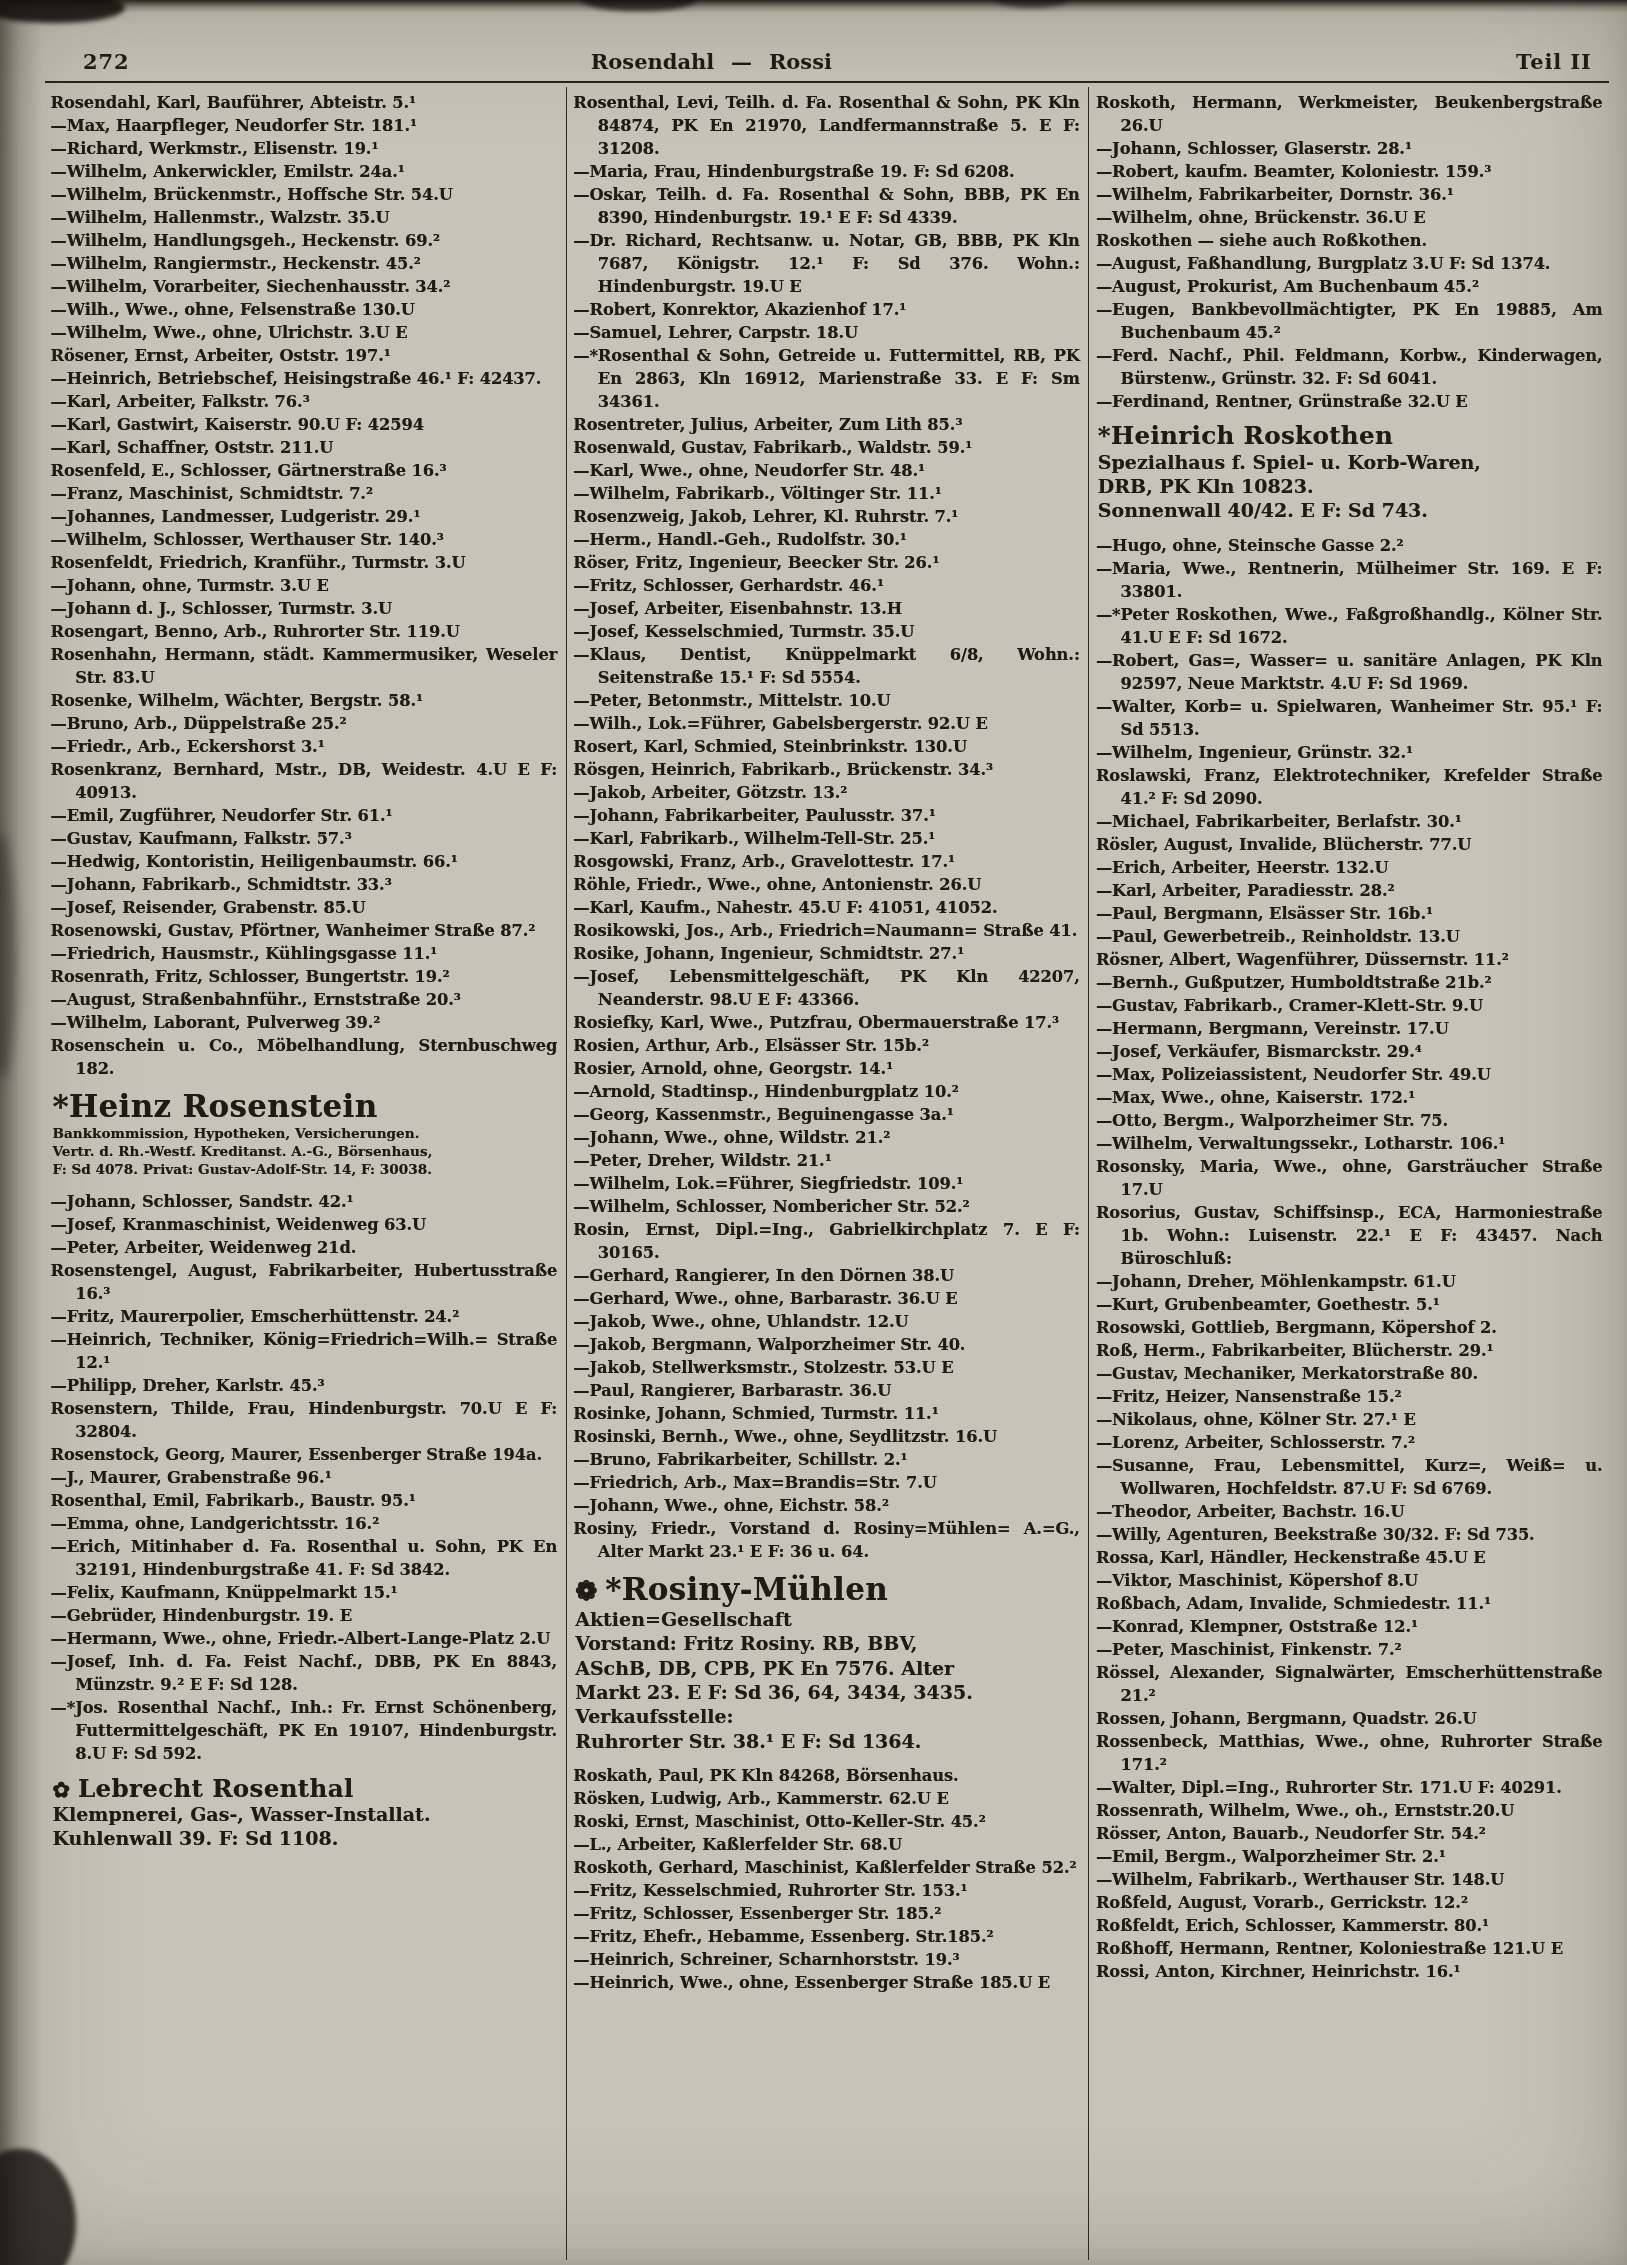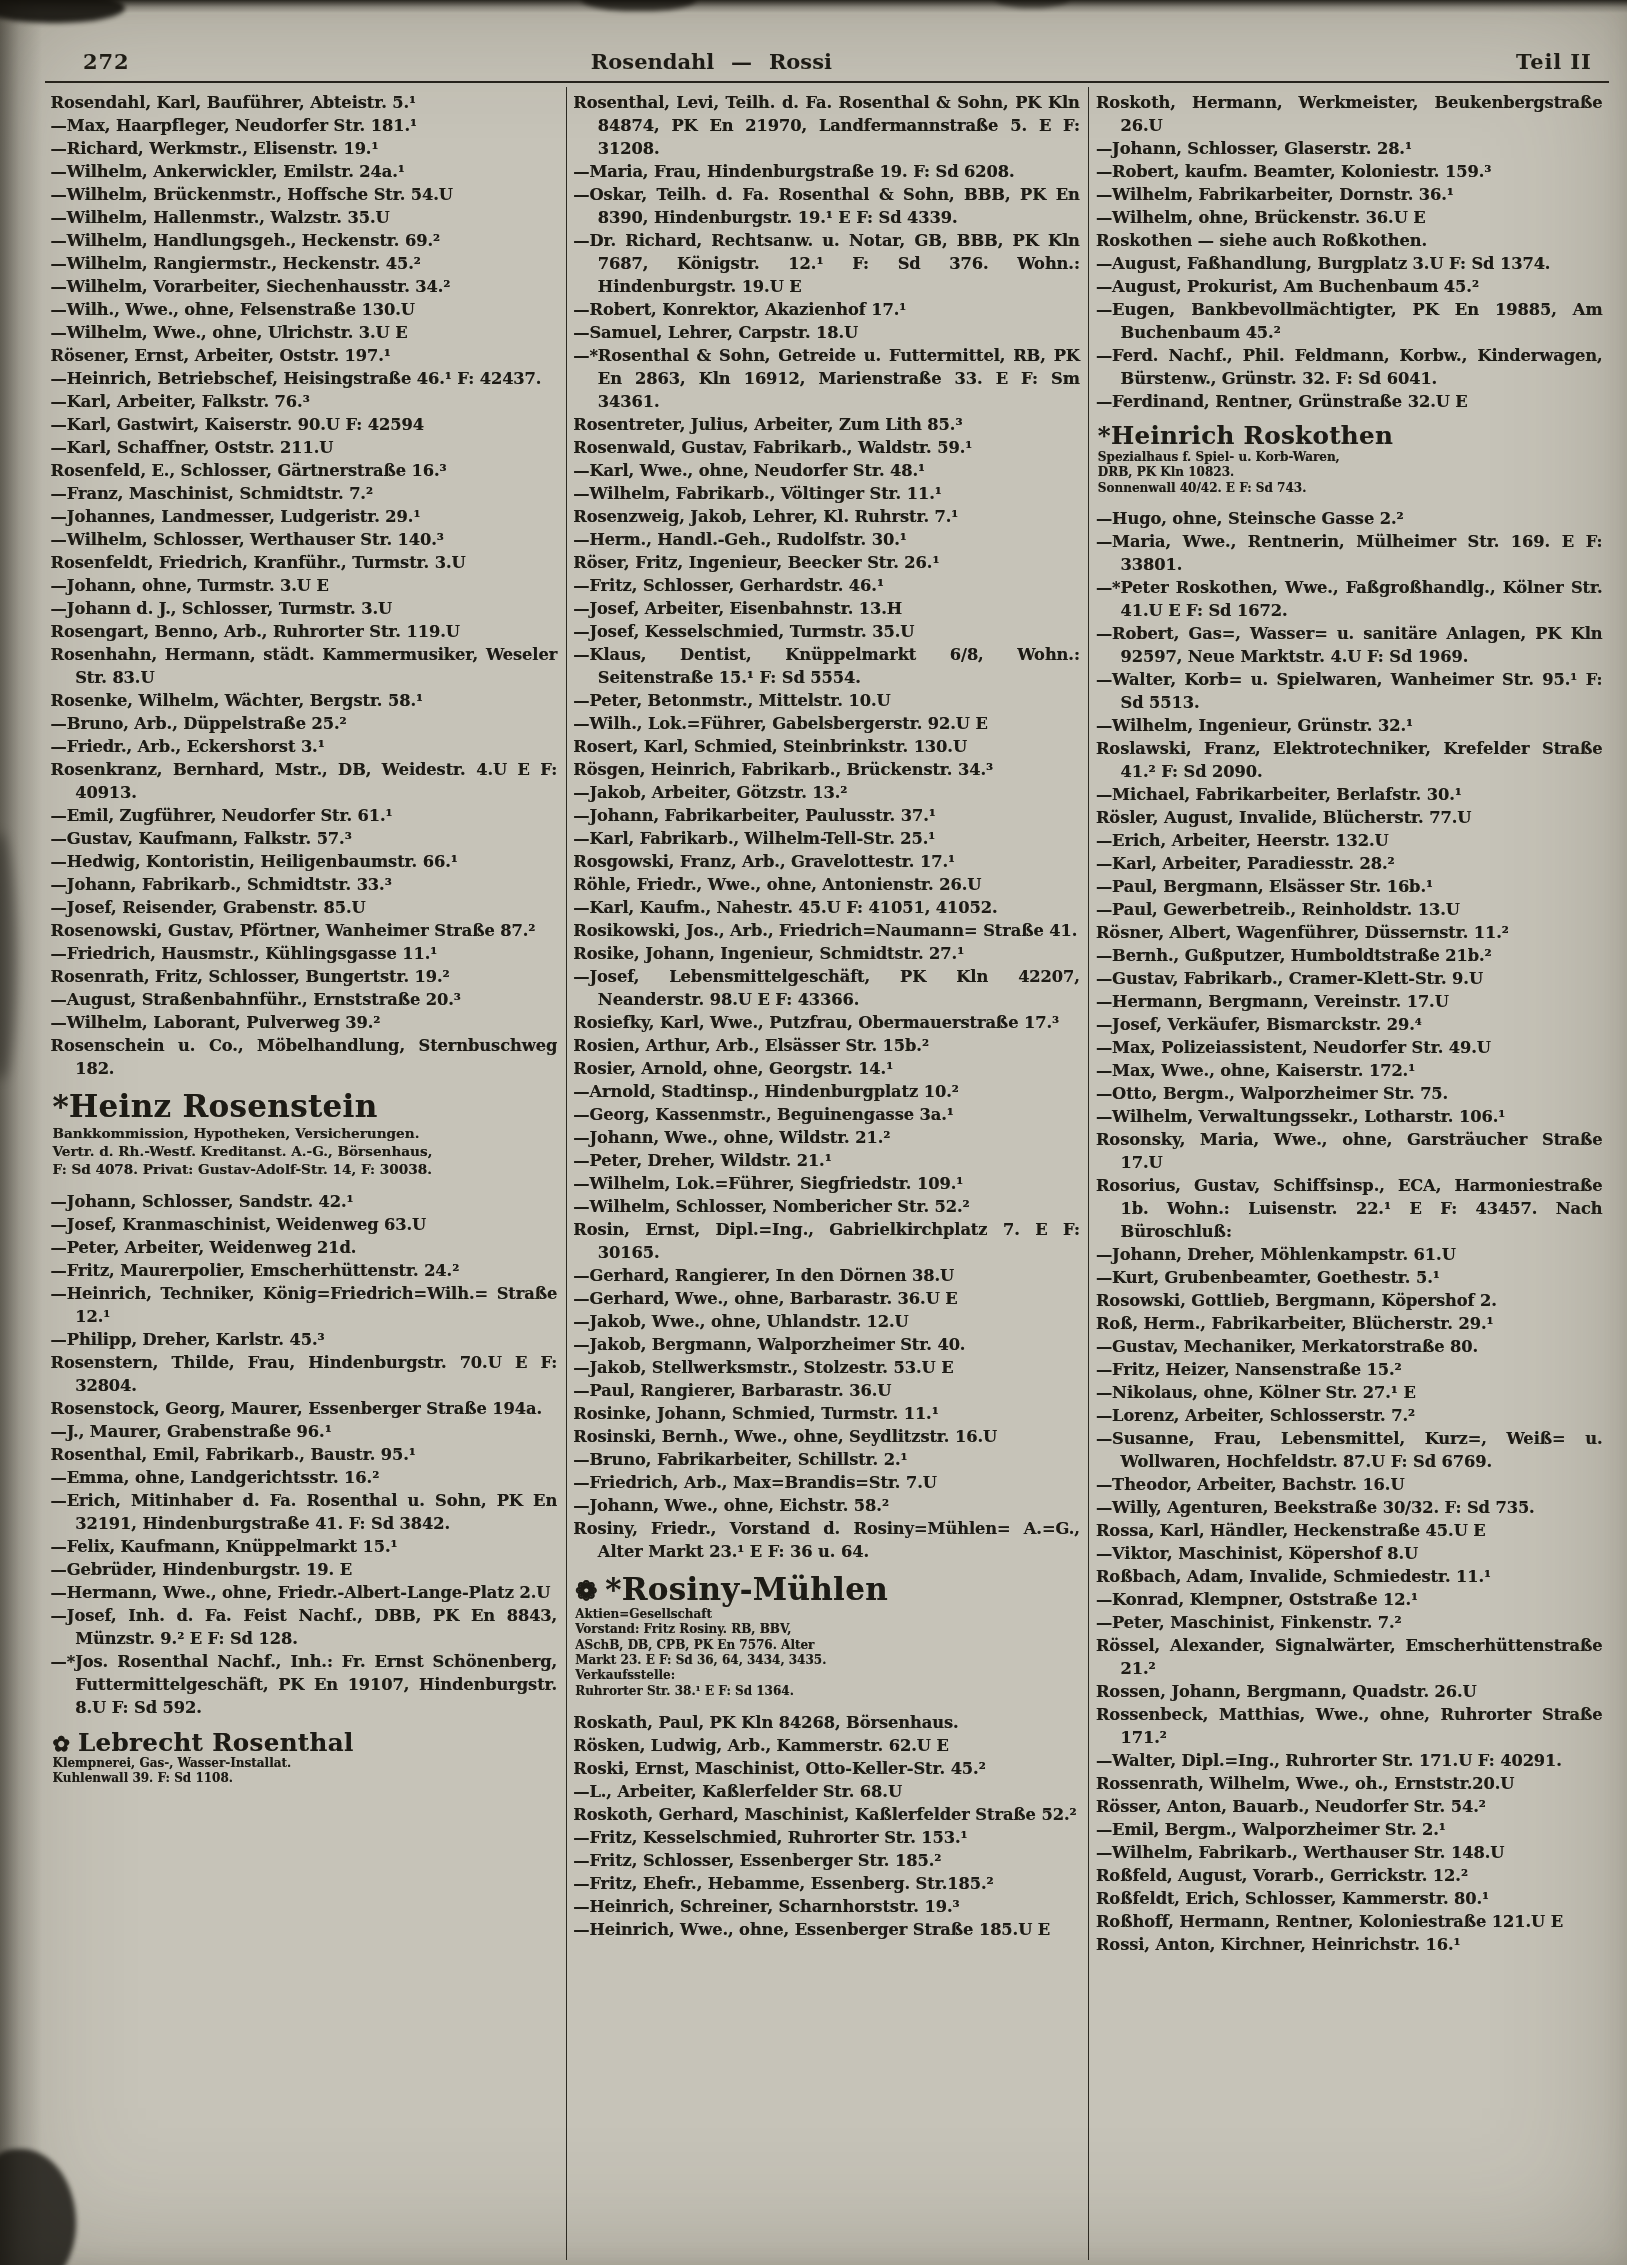--- a/index.html
+++ b/index.html
@@ -44,21 +44,21 @@
     margin:0; padding-left:24.6px; text-indent:-24.6px;
     font-size:16.3px; line-height:23px; font-weight:700;
     text-align:justify; letter-spacing:-0.1px;
     text-shadow:0 0 0.5px rgba(20,18,12,.55);
   }
   .ad { text-align:left; font-weight:700; margin:9.5px 1.9px 11.4px 1.9px;
     text-shadow:0 0 0.5px rgba(20,18,12,.55); }
   .ad .ad-title { line-height:1.12; letter-spacing:0.3px; }
   .ad.lg .ad-title { font-size:31px; }
   .ad.md .ad-title { font-size:24.6px; }
-  .ad .ad-line { font-size:12px; line-height:1.28; }
+  .ad .ad-line { font-size:19px; line-height:1.28; }
   .ad.smlines .ad-line { font-size:13.6px; line-height:1.34; }
   .logo-glyph { display:inline-block; margin-right:7.6px; font-size:.85em; }
 </style>
 </head>
 <body>
 
 <div class="header">
   <span class="page-num">272</span>
   <span class="head-center">Rosendahl — Rossi</span>
   <span class="head-part">Teil II</span>
@@ -109,20 +109,21 @@
       <p class="entry">Rosenschein u. Co., Möbelhandlung, Sternbuschweg 182.</p>
       <div class="ad lg smlines">
         <div class="ad-title">*Heinz Rosenstein</div>
         <div class="ad-line">Bankkommission, Hypotheken, Versicherungen.</div>
         <div class="ad-line">Vertr. d. Rh.-Westf. Kreditanst. A.-G., Börsenhaus,</div>
         <div class="ad-line">F: Sd 4078.  Privat: Gustav-Adolf-Str. 14, F: 30038.</div>
       </div>
       <p class="entry">—Johann, Schlosser, Sandstr. 42.¹</p>
       <p class="entry">—Josef, Kranmaschinist, Weidenweg 63.U</p>
       <p class="entry">—Peter, Arbeiter, Weidenweg 21d.</p>
+      <p class="entry">Rosenstengel, August, Fabrikarbeiter, Hubertusstraße 16.³</p>
       <p class="entry">—Fritz, Maurerpolier, Emscherhüttenstr. 24.²</p>
       <p class="entry">—Heinrich, Techniker, König=Friedrich=Wilh.= Straße 12.¹</p>
       <p class="entry">—Philipp, Dreher, Karlstr. 45.³</p>
       <p class="entry">Rosenstern, Thilde, Frau, Hindenburgstr. 70.U E F: 32804.</p>
       <p class="entry">Rosenstock, Georg, Maurer, Essenberger Straße 194a.</p>
       <p class="entry">—J., Maurer, Grabenstraße 96.¹</p>
       <p class="entry">Rosenthal, Emil, Fabrikarb., Baustr. 95.¹</p>
       <p class="entry">—Emma, ohne, Landgerichtsstr. 16.²</p>
       <p class="entry">—Erich, Mitinhaber d. Fa. Rosenthal u. Sohn, PK En 32191, Hindenburgstraße 41. F: Sd 3842.</p>
       <p class="entry">—Felix, Kaufmann, Knüppelmarkt 15.¹</p>

